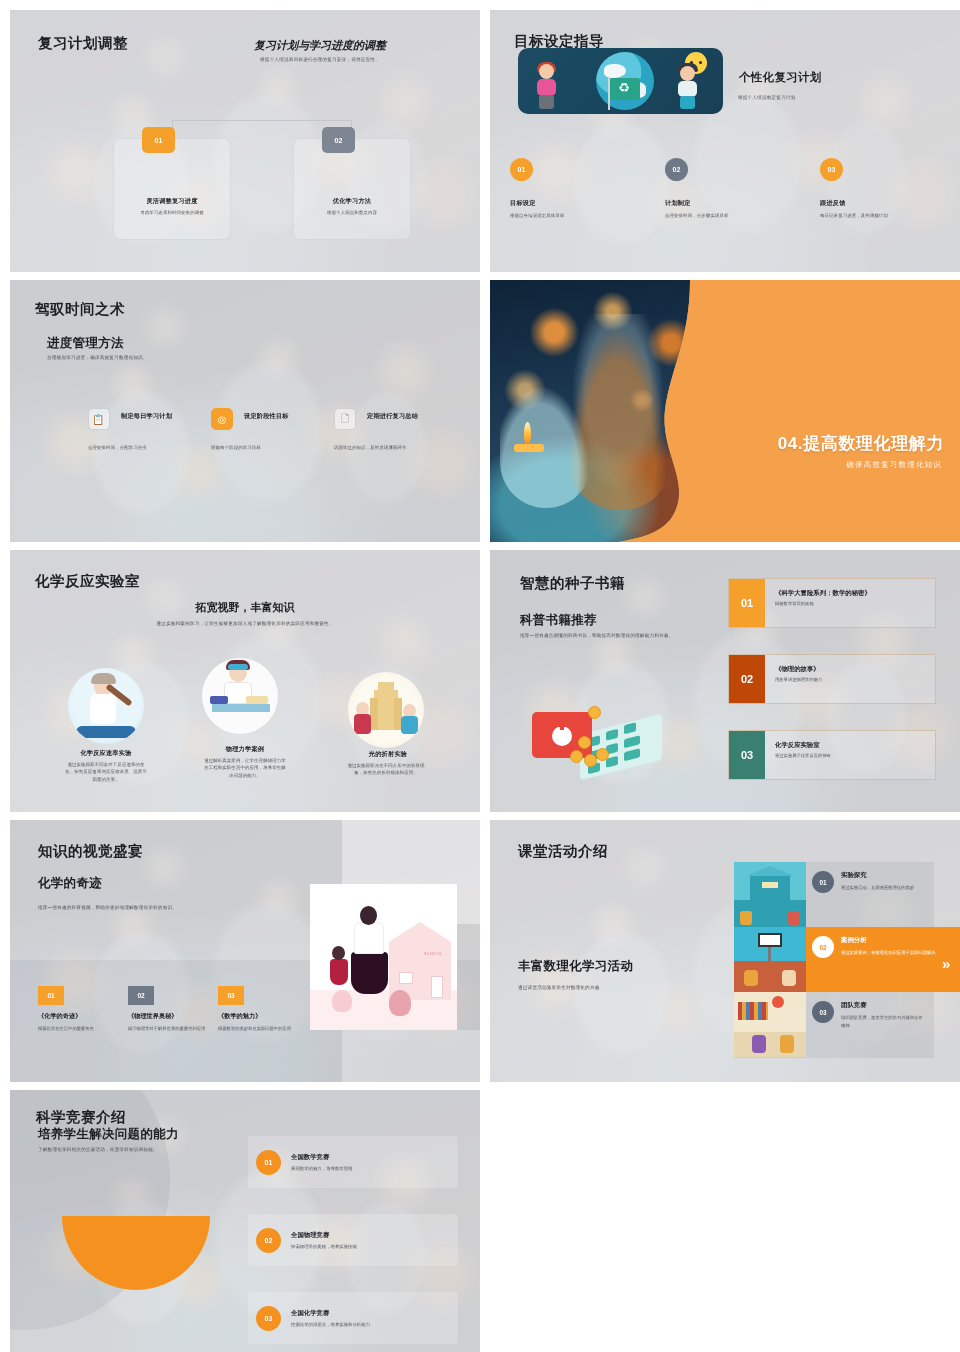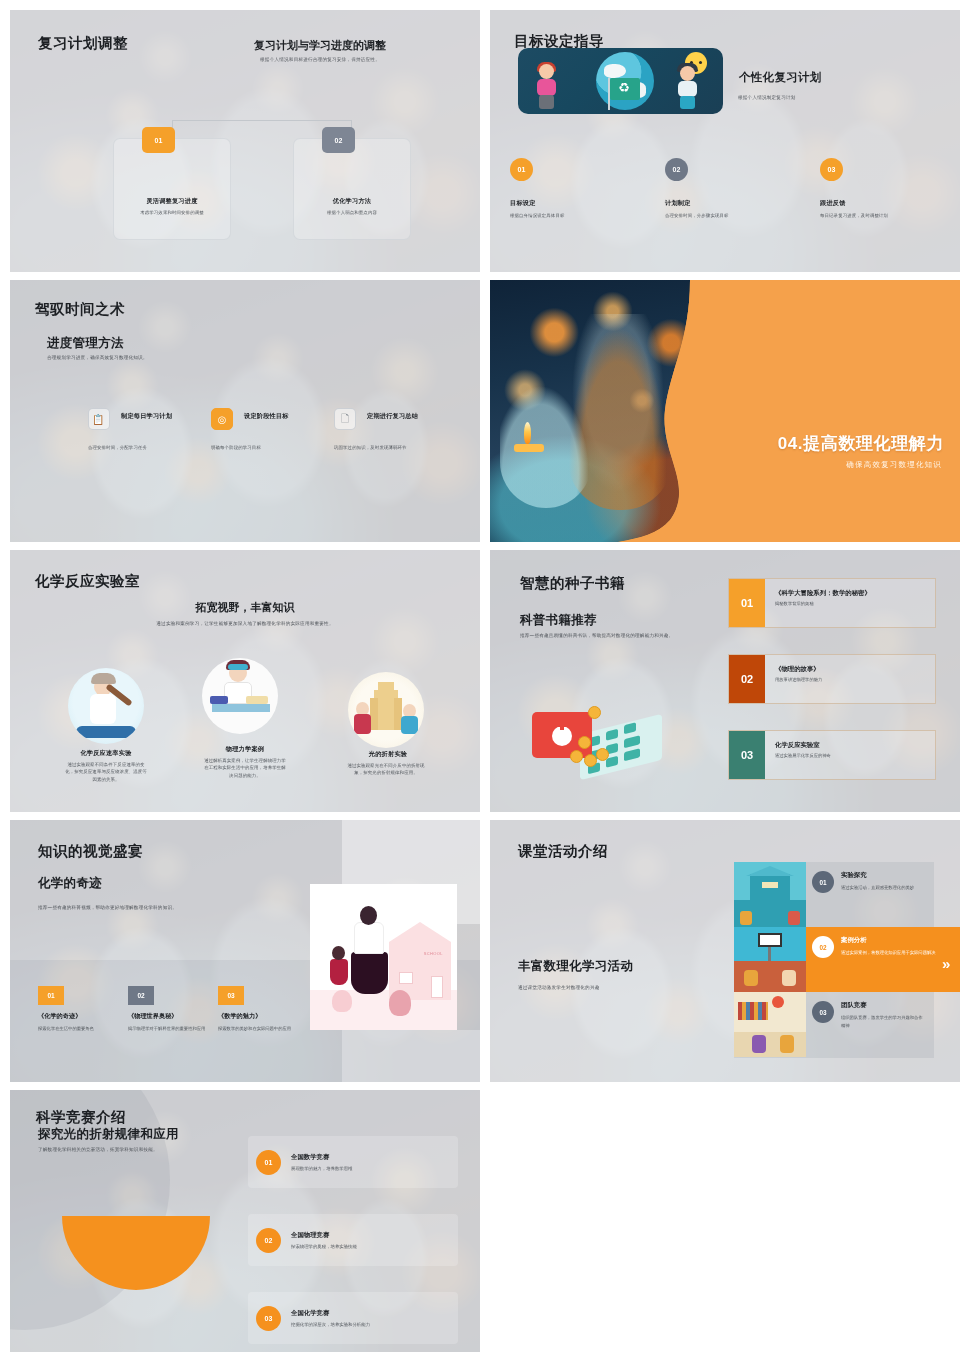--- a/index.html
+++ b/index.html
@@ -273,21 +273,21 @@
 </style>
 </head>
 <body>
 
 <div class="deck">
 
   <div class="slide" id="sl1">
     <div class="labbg flasks"></div>
     <div class="veil"></div>
     <div class="s-title" style="left:28px; top:24px;">复习计划调整</div>
-    <div class="hero-t" style="position:absolute;">复习计划与学习进度的调整</div>
+    <div class="hero-t" style="position:absolute;font-style:italic;">复习计划与学习进度的调整</div>
     <div class="hero-s s-sub" style="position:absolute;">根据个人情况和目标进行合理的复习安排，保持适应性。</div>
     <div class="connector"></div>
     <div class="box b1">
       <div class="chip c1 num-badge">01</div>
       <div class="bt card-title">灵活调整复习进度</div>
       <div class="bd card-desc">考虑学习效果和时间安排的调整</div>
     </div>
     <div class="box b2">
       <div class="chip c2 num-badge">02</div>
       <div class="bt card-title">优化学习方法</div>
@@ -576,21 +576,21 @@
       </div>
     </div>
     <div class="chev">»</div>
   </div>
 
   <div class="slide" id="sl9">
     <div class="labbg flasks"></div>
     <div class="veil soft"></div>
     <div class="darkcirc"></div>
     <div class="s-title" style="left:26px; top:18px;">科学竞赛介绍</div>
-    <div class="ht s-head" style="font-size:12.5px;">探究光的折射规律和应用</div>
+    <div class="ht s-head" style="font-size:12.5px;">培养学生解决问题的能力</div>
     <div class="hs s-sub">了解数理化学科相关的竞赛活动，拓宽学科知识和技能。</div>
     <div class="halfcirc"></div>
 
     <div class="clist">
       <div class="crow">
         <div class="cn">01</div>
         <div class="ctx">
           <div class="ct">全国数学竞赛</div>
           <div class="cd">展现数学的魅力，培养数学思维</div>
         </div>

